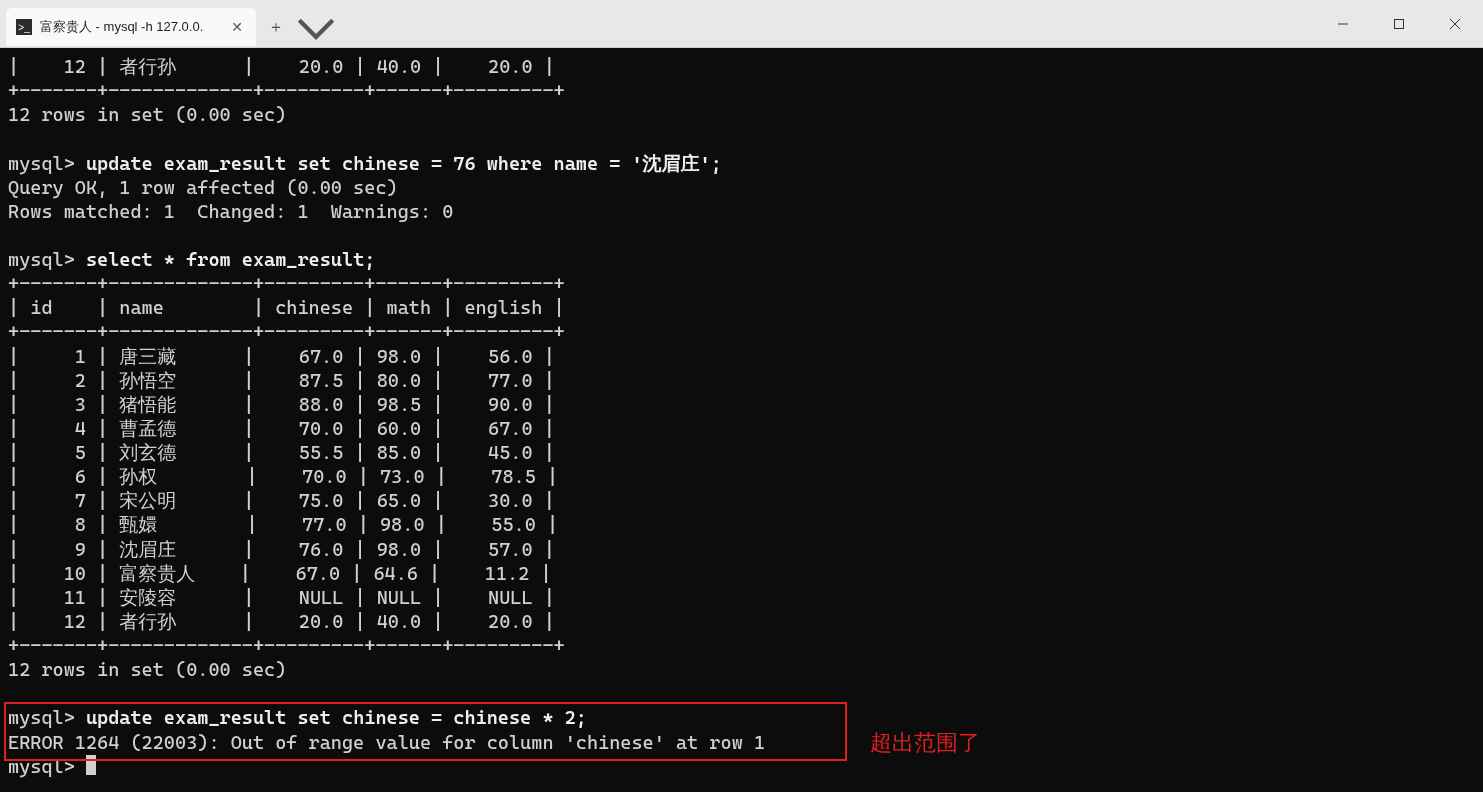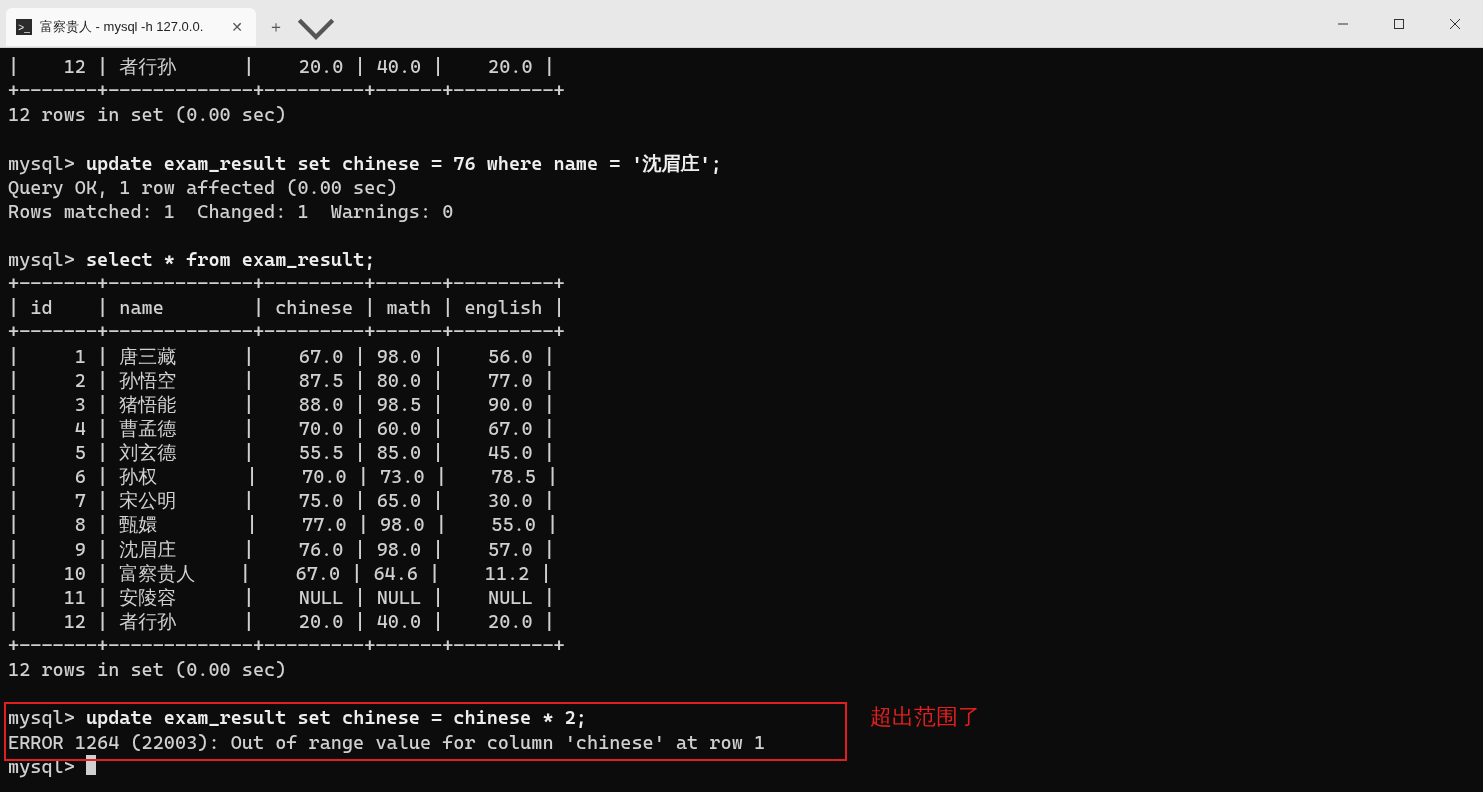--- a/index.html
+++ b/index.html
@@ -151,14 +151,14 @@
 <span>|    10 | 富察贵人    |    67.0 | 64.6 |    11.2 |</span>
 <span>|    11 | 安陵容      |    NULL | NULL |    NULL |</span>
 <span>|    12 | 者行孙      |    20.0 | 40.0 |    20.0 |</span>
 <span>+-------+-------------+---------+------+---------+</span>
 <span>12 rows in set (0.00 sec)</span>
 <span></span>
 <span>mysql&gt; </span><span class="bold">update exam_result set chinese = chinese * 2;</span>
 <span>ERROR 1264 (22003): Out of range value for column 'chinese' at row 1</span>
 <span>mysql&gt; </span><span class="cursor"></span>
 <div class="highlight-box" id="hbox" style="left: 4px; top: 654px; width: 843px; height: 59px;"></div>
-<div class="annotation" id="anno" style="left: 870px; top: 655px;">超出范围了</div>
+<div class="annotation" id="anno" style="left: 870px; top: 681px;">超出范围了</div>
 </div>
 
 </body></html>

